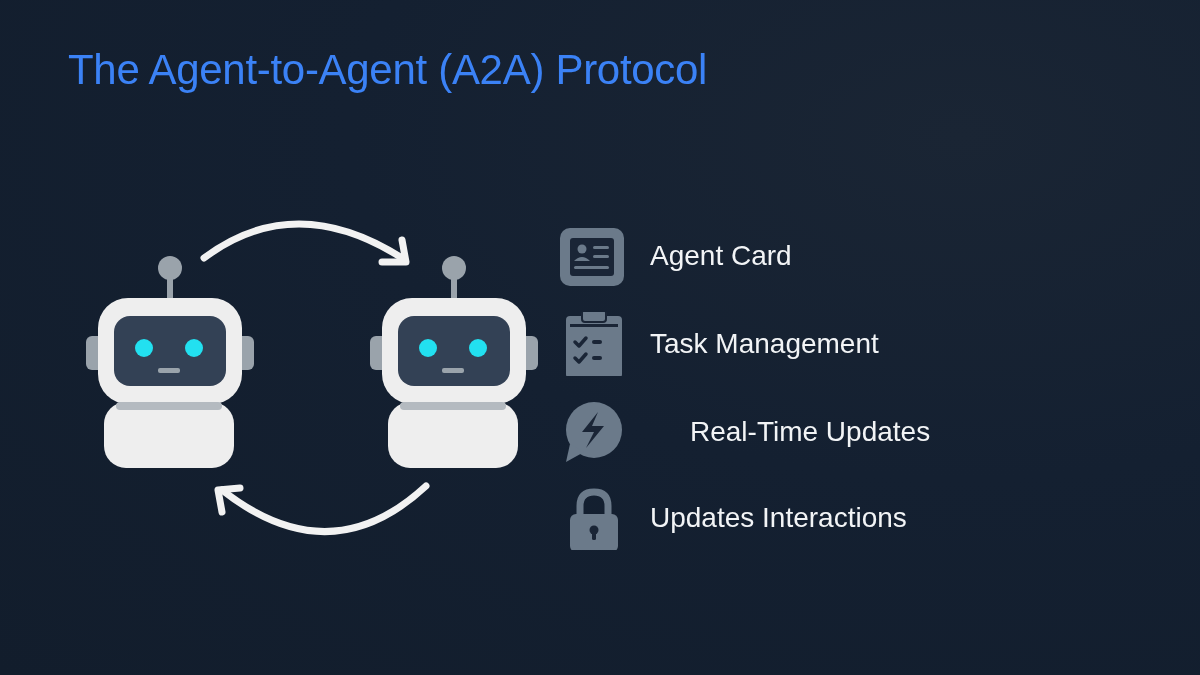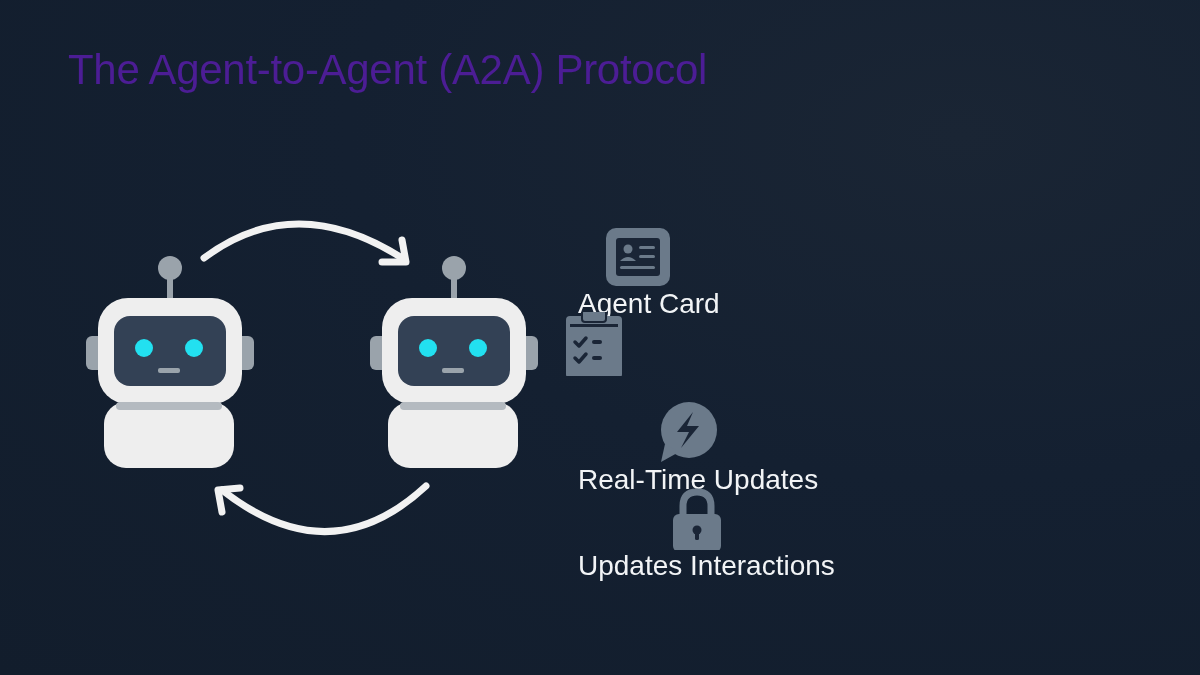--- a/index.html
+++ b/index.html
@@ -5,27 +5,27 @@
   html, body { margin: 0; padding: 0; }
   body {
     width: 1200px; height: 675px; overflow: hidden;
     background: #15202f;
     background: radial-gradient(ellipse at 80% 20%, #1a2534 0%, #142031 45%, #121d2c 100%);
     font-family: "DejaVu Sans", "Liberation Sans", sans-serif;
     position: relative;
   }
   .title {
     position: absolute; left: 68px; top: 46px;
-    font-size: 42px; color: #4c1d95; font-weight: 400;
+    font-size: 42px; color: #3b82f6; font-weight: 400;
     letter-spacing: -0.3px; margin: 0;
     font-family: "Liberation Sans", "DejaVu Sans", sans-serif;
   }
   .diagram { position: absolute; left: 80px; top: 200px; width: 460px; height: 340px; }
   .features { position: absolute; left: 556px; top: 224px; }
-  .feature { position: absolute; left: 0; display: flex; align-items: center; height: 64px; flex-direction: column; }
+  .feature { position: absolute; left: 0; display: flex; align-items: center; height: 64px; }
   .feature .icon { width: 72px; height: 64px; display: flex; align-items: center; justify-content: center; }
   .feature .label {
     margin-left: 22px; font-size: 28px; color: #f2f4f6;
     font-family: "Liberation Sans", "DejaVu Sans", sans-serif; white-space: nowrap;
   }
 </style>
 </head>
 <body>
 
 <h1 class="title">The Agent-to-Agent (A2A) Protocol</h1>
@@ -94,23 +94,24 @@
       <svg width="72" height="64" viewBox="0 0 72 64">
         <rect x="10" y="4" width="56" height="62" rx="4" fill="#6b7a8a"></rect>
         <rect x="26" y="-2" width="24" height="12" rx="3" fill="#6b7a8a" stroke="#1a2536" stroke-width="2"></rect>
         <rect x="14" y="12" width="48" height="3" fill="#1a2536"></rect>
         <path d="M19 30 L 23 34 L 30 26" fill="none" stroke="#1a2536" stroke-width="3.5" stroke-linecap="round" stroke-linejoin="round"></path>
         <rect x="36" y="28" width="10" height="4" rx="2" fill="#1a2536"></rect>
         <path d="M19 46 L 23 50 L 30 42" fill="none" stroke="#1a2536" stroke-width="3.5" stroke-linecap="round" stroke-linejoin="round"></path>
         <rect x="36" y="44" width="10" height="4" rx="2" fill="#1a2536"></rect>
       </svg>
     </span>
+    <span class="label">Task Management</span>
   </div>
 
-  <div class="feature" style="top:176px;">
+  <div class="feature" style="top:176px;gap:40px;">
     <span class="icon">
       <svg width="72" height="64" viewBox="0 0 72 64">
         <circle cx="38" cy="30" r="28" fill="#6b7a8a"></circle>
         <path d="M14 44 L 10 62 L 28 52 Z" fill="#6b7a8a"></path>
         <path d="M42 12 L 26 32 L 38 32 L 30 48 L 48 26 L 36 26 Z" fill="#1a2536"></path>
       </svg>
     </span>
     <span class="label">Real-Time Updates</span>
   </div>
 

